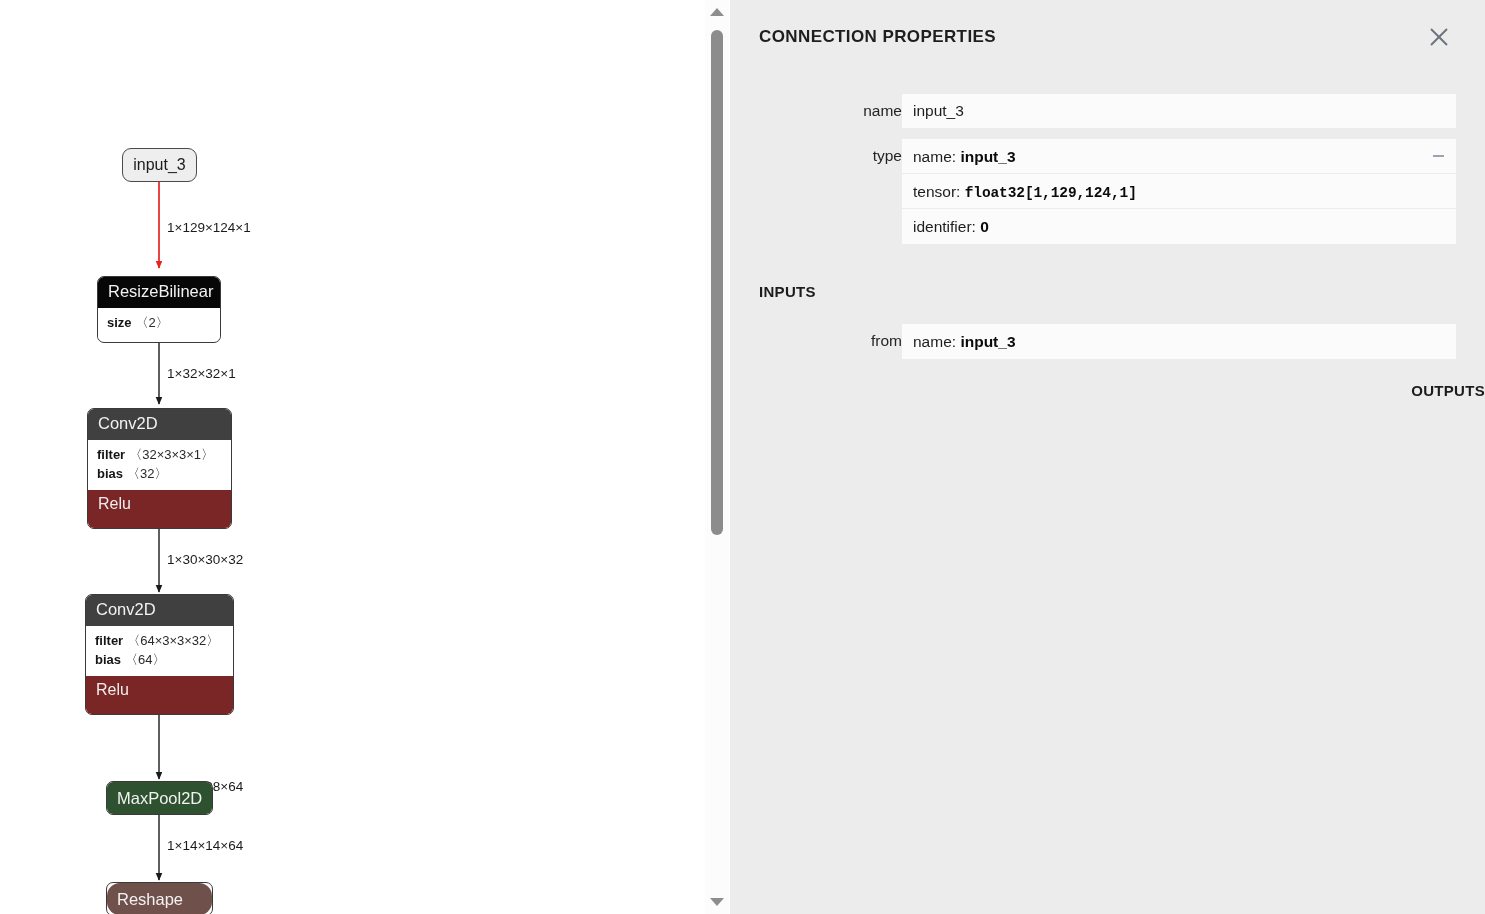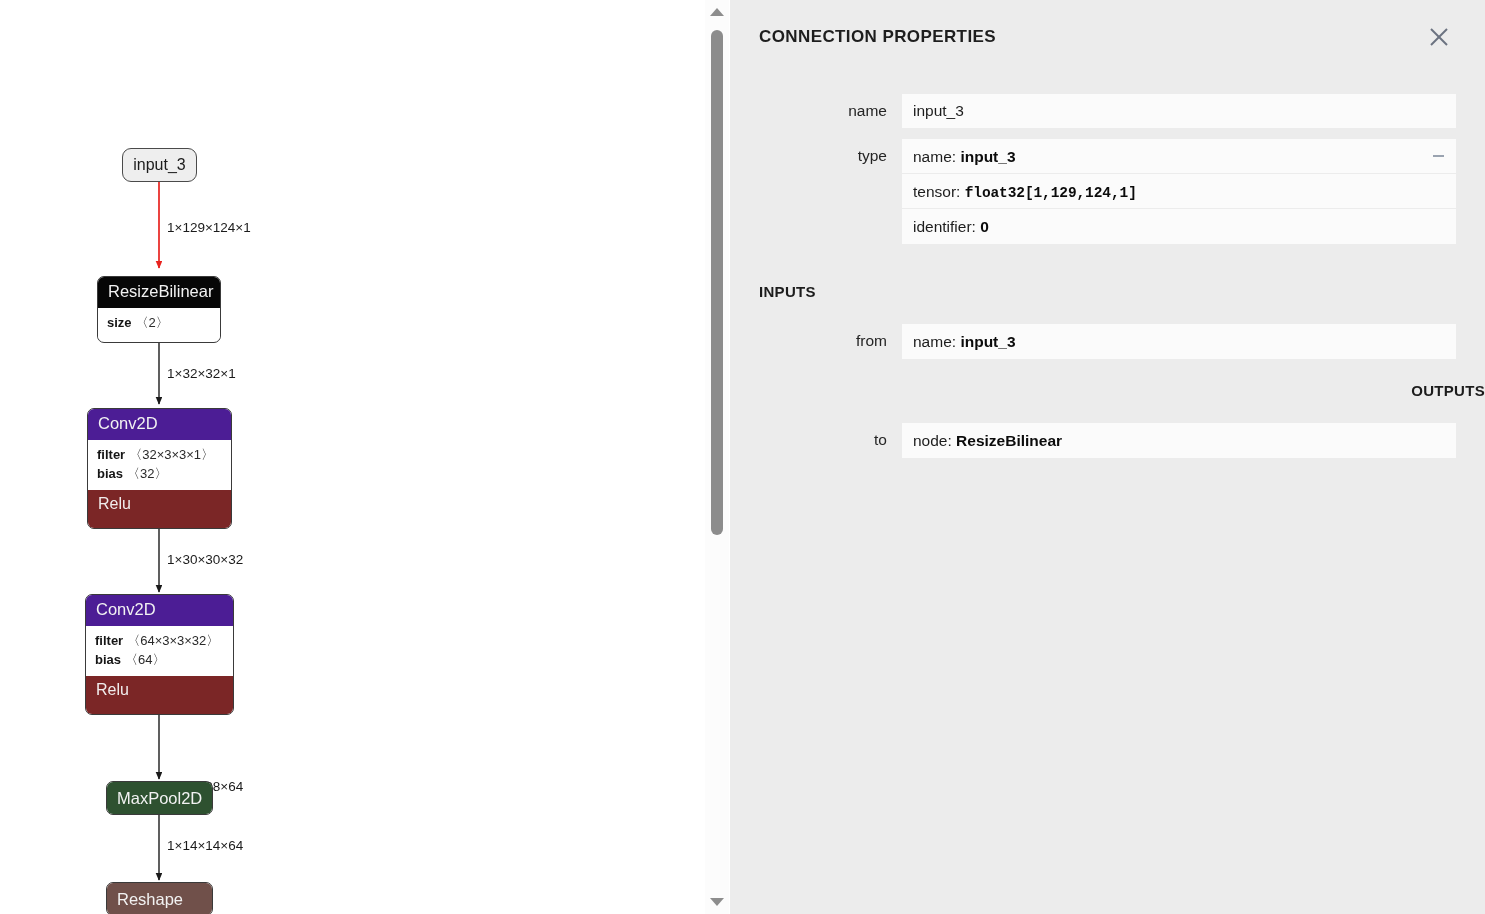--- a/index.html
+++ b/index.html
@@ -60,23 +60,23 @@
 
   .hdr {
     font-size: 16.5px;
     color: #f2f2f2;
     padding: 4px 10px 6px 10px;
     line-height: 1.25;
     box-sizing: border-box;
     white-space: nowrap;
   }
   .hdr-black   { background: #070707; }
-  .hdr-blue    { background: #4c1d95; }
+  .hdr-blue    { background: #404040; }
   .hdr-green   { background: #2e5130; }
-  .hdr-brown   { background: #70504a; }
+  .hdr-brown   { background: #70504a; border-radius: 13px; }
 
   .attr-box {
     background: #ffffff;
     padding: 5px 9px 6px 9px;
     box-sizing: border-box;
   }
   .attr-row {
     font-size: 13px;
     color: #151515;
     line-height: 1.5;
@@ -199,21 +199,20 @@
   .form-row {
     display: flex;
     align-items: flex-start;
     margin-left: 29px;
     margin-right: 29px;
   }
   .form-label {
     width: 143px;
     flex: 0 0 143px;
     text-align: right;
-    padding-right: 15px;
     box-sizing: border-box;
     font-size: 15.5px;
     color: #242424;
     line-height: 34px;
   }
   .field {
     flex: 1 1 auto;
     background: #fbfbfb;
     box-sizing: border-box;
     min-height: 34px;
@@ -392,25 +391,16 @@
       <div class="field kv-list">
         <div class="kv-line">
           <span class="kv-k">name:</span>
           <span class="kv-v">input_3</span>
         </div>
       </div>
     </div>
 
     <div class="section-title" style="margin-top:23px;text-align:right;">OUTPUTS</div>
 
-    <div class="form-row" style="margin-top:24px;">
-      <div class="form-label">to</div>
-      <div class="field kv-list">
-        <div class="kv-line">
-          <span class="kv-k">node:</span>
-          <span class="kv-v">ResizeBilinear</span>
-        </div>
-      </div>
-    </div>
 
   </div>
 
 </div>
 
 </body></html>

